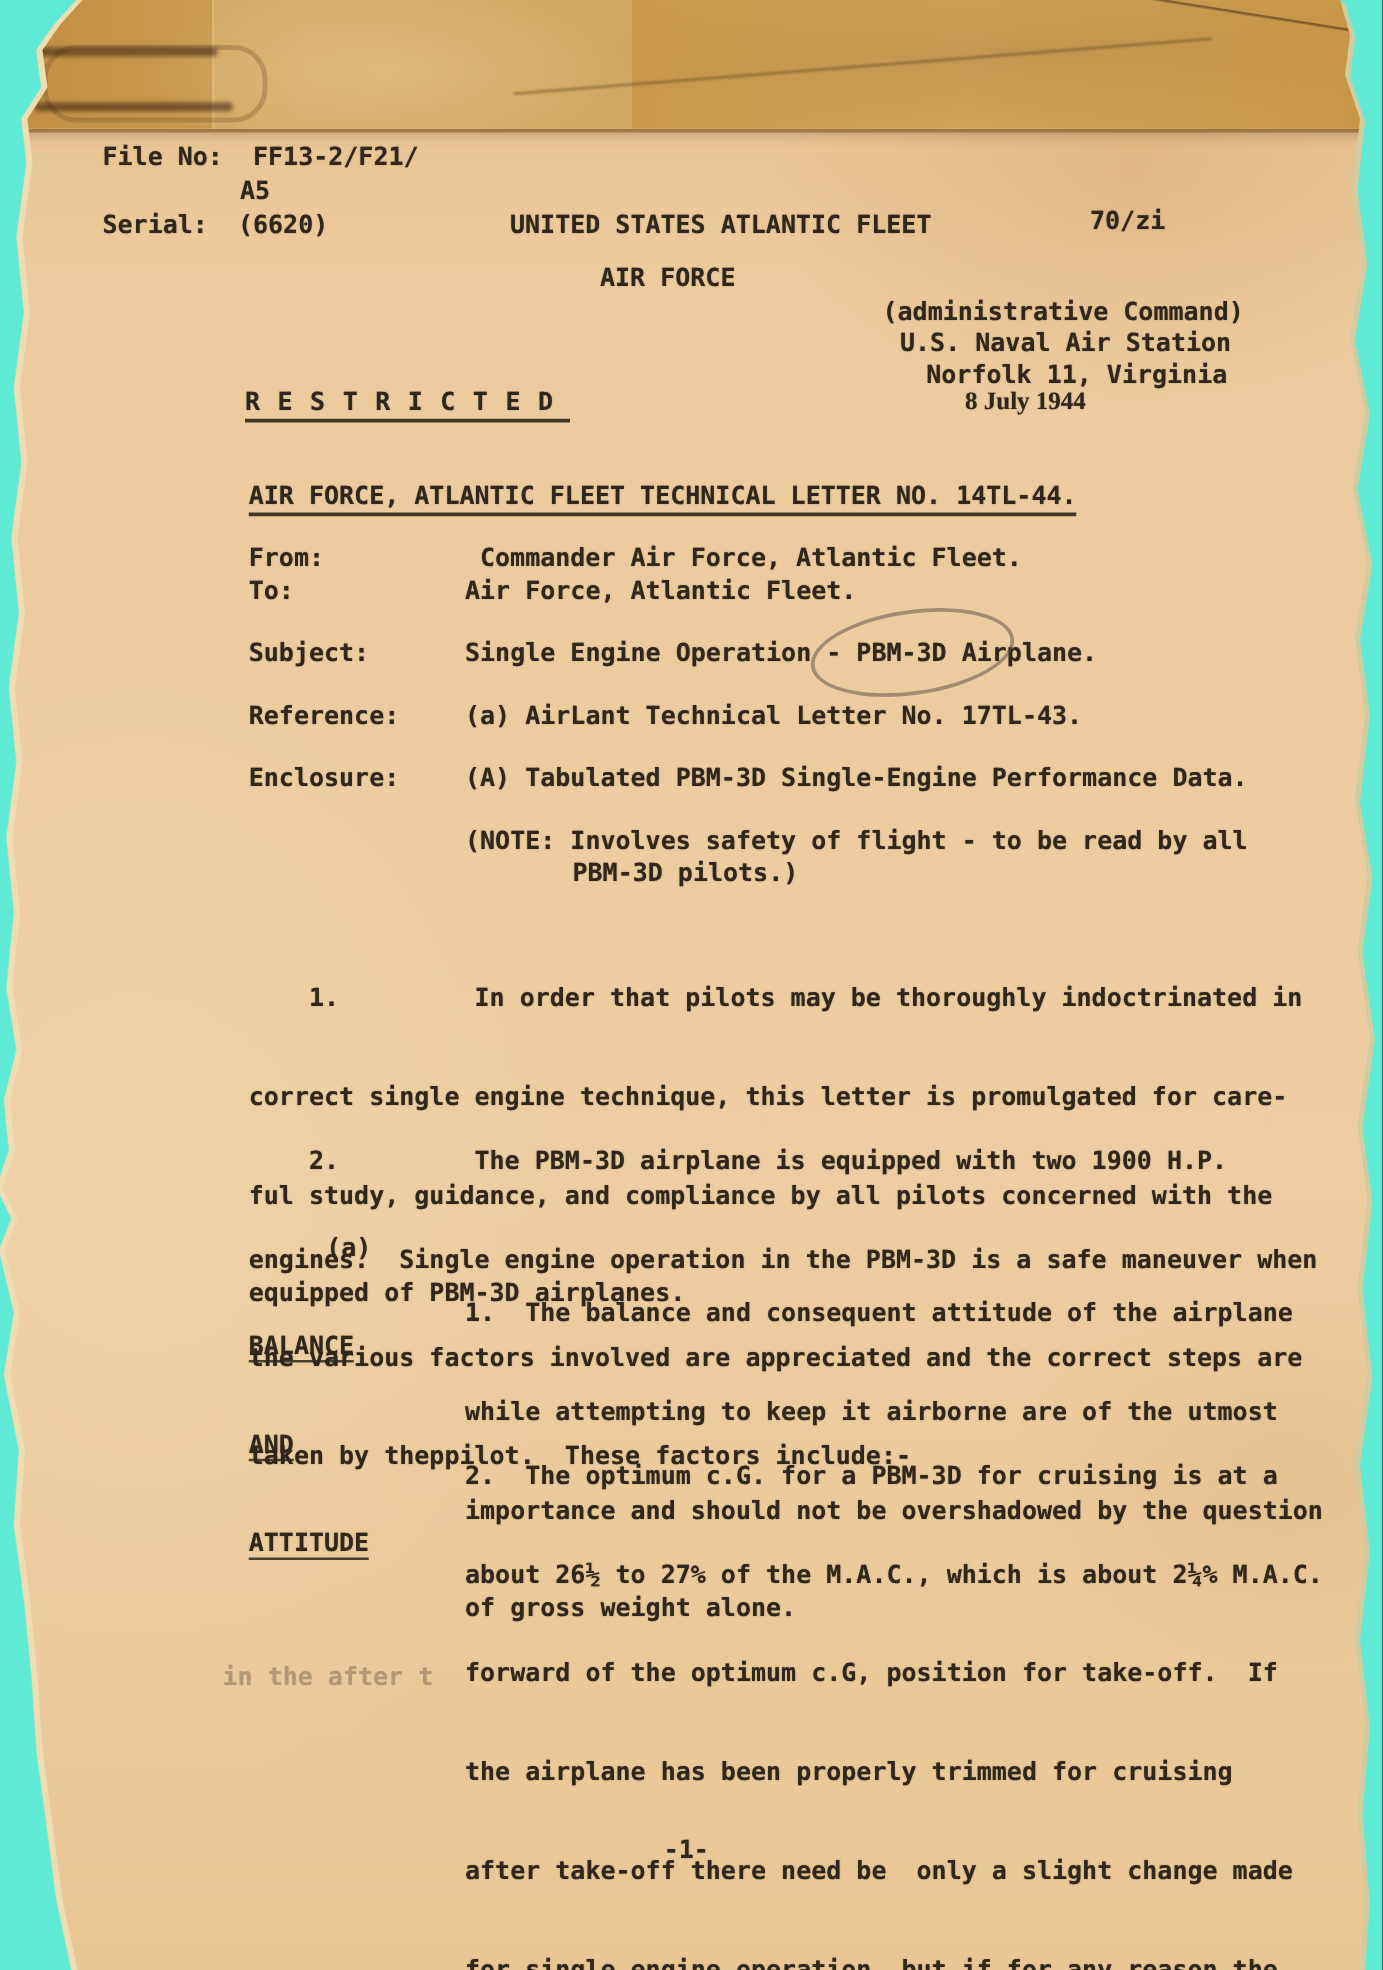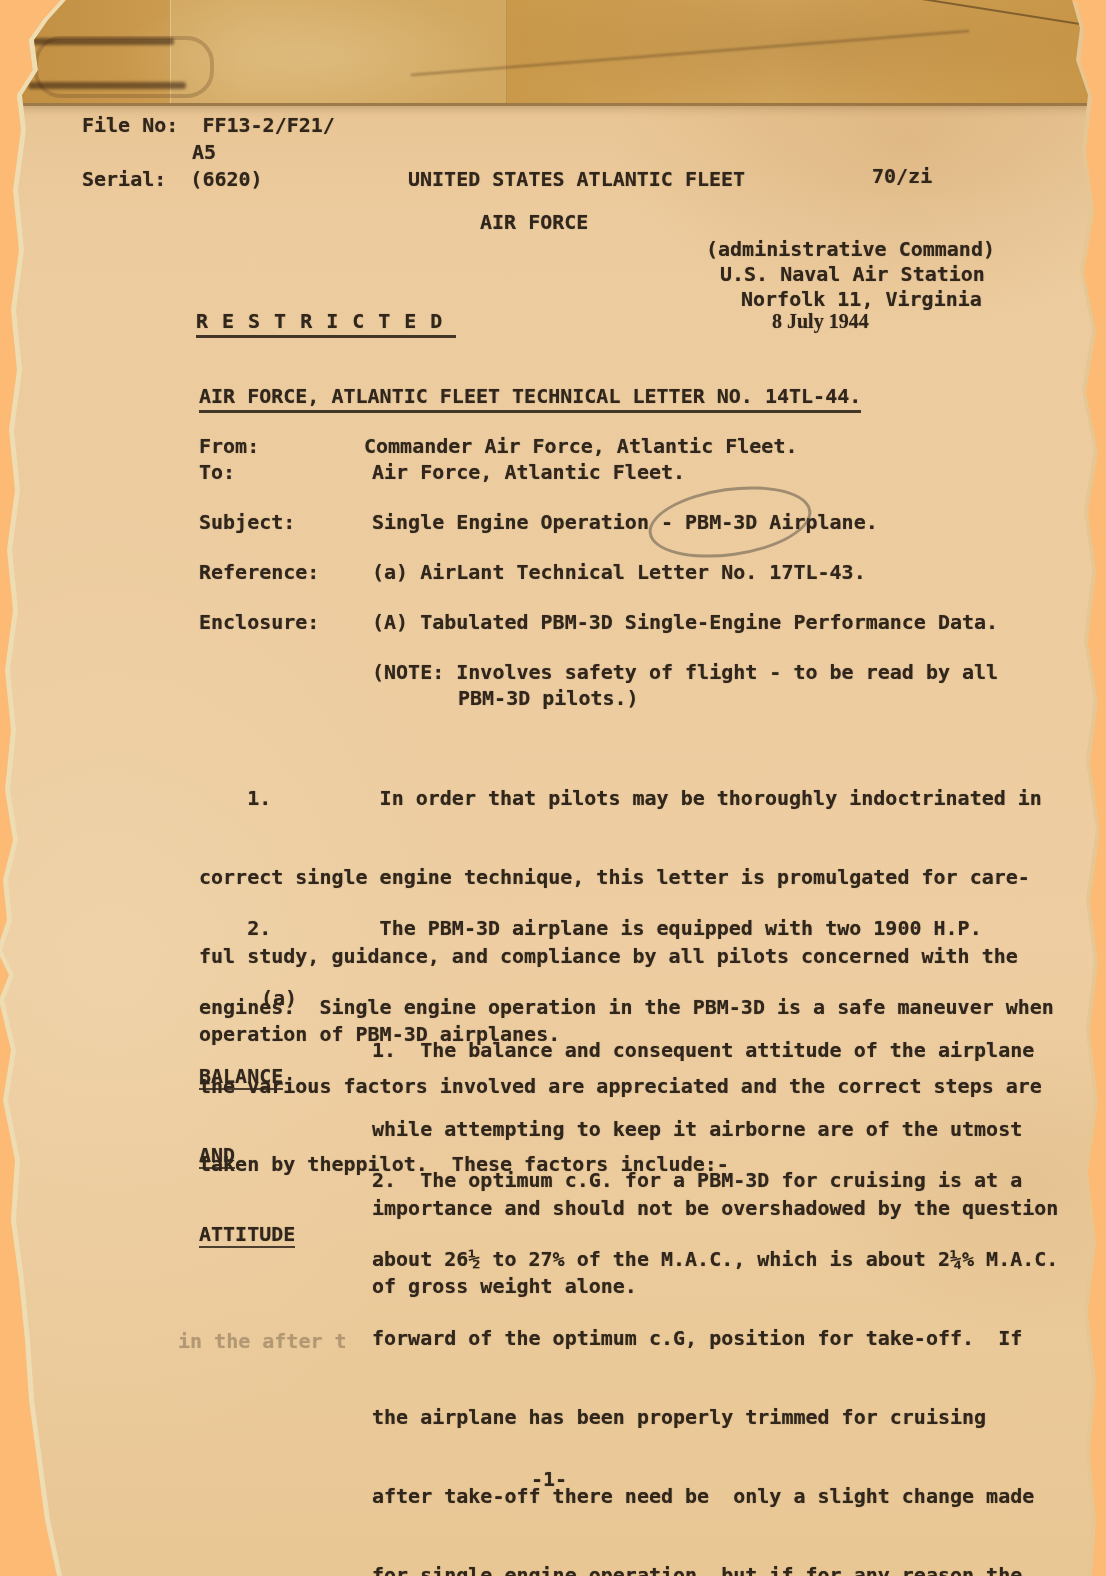--- a/index.html
+++ b/index.html
@@ -1,18 +1,18 @@
 <!DOCTYPE html>
 <html><head>
 <meta charset="utf-8">
 <style>
   html,body { margin:0; padding:0; background:#0b0a07; }
   .stage {
     position:relative; width:1106px; height:1576px; overflow:hidden;
-    background:#fdba74;
+    background:#5eead4;
     font-family:"DejaVu Sans Mono","Liberation Mono",monospace;
   }
   .paper-shadow {
     position:absolute; inset:0;
     filter: drop-shadow(-5px 0 0 #eedcb2) drop-shadow(4px 2px 0 rgba(226,200,152,0.85));
   }
   .paper {
     position:absolute; inset:0;
     background:
       radial-gradient(ellipse 420px 260px at 82% 9%, rgba(167,108,34,0.16), transparent 70%),
@@ -105,38 +105,38 @@
       <div class="t" style="left:480px; top:209px;">AIR FORCE</div>
       <div class="t" style="left:706px; top:236px;">(administrative Command)</div>
       <div class="t" style="left:720px; top:261px;">U.S. Naval Air Station</div>
       <div class="t" style="left:741px; top:286px;">Norfolk 11, Virginia</div>
       <div class="t spread u" style="left:196px; top:308px;">RESTRICTED</div>
       <div class="t" style="left:772px; top:308px;font-family:Liberation Serif, serif;">8 July 1944</div>
 
       <div class="t u" style="left:199px; top:383px;">AIR FORCE, ATLANTIC FLEET TECHNICAL LETTER NO. 14TL-44.</div>
 
       <div class="t" style="left:199px; top:433px;">From:</div>
-      <div class="t" style="left:364px; top:433px;">Commander Air Force, Atlantic Fleet.</div>
+      <div class="t" style="left:384px; top:433px;">Commander Air Force, Atlantic Fleet.</div>
       <div class="t" style="left:199px; top:459px;">To:</div>
       <div class="t" style="left:372px; top:459px;">Air Force, Atlantic Fleet.</div>
       <div class="t" style="left:199px; top:509px;">Subject:</div>
       <div class="t" style="left:372px; top:509px;">Single Engine Operation - PBM-3D Airplane.</div>
       <div class="pencil-circle"></div>
       <div class="t" style="left:199px; top:559px;">Reference:</div>
       <div class="t" style="left:372px; top:559px;">(a) AirLant Technical Letter No. 17TL-43.</div>
       <div class="t" style="left:199px; top:609px;">Enclosure:</div>
       <div class="t" style="left:372px; top:609px;">(A) Tabulated PBM-3D Single-Engine Performance Data.</div>
       <div class="t" style="left:372px; top:659px;">(NOTE: Involves safety of flight - to be read by all</div>
       <div class="t" style="left:458px; top:685px;">PBM-3D pilots.)</div>
 
       <div class="t block" style="left:199px; top:733px;">
         <div>    1.         In order that pilots may be thoroughly indoctrinated in</div>
         <div>correct single engine technique, this letter is promulgated for care-</div>
         <div>ful study, guidance, and compliance by all pilots concerned with the</div>
-        <div>operation of PBM-3D airplanes.</div>
+        <div>equipped of PBM-3D airplanes.</div>
       </div>
 
       <div class="t block" style="left:199px; top:863px;">
         <div>    2.         The PBM-3D airplane is equipped with two 1900 H.P.</div>
         <div>engines.  Single engine operation in the PBM-3D is a safe maneuver when</div>
         <div>the various factors involved are appreciated and the correct steps are</div>
         <div>taken by theppilot.  These factors include:-</div>
       </div>
 
       <div class="t" style="left:261px; top:985px;">(a)</div>

